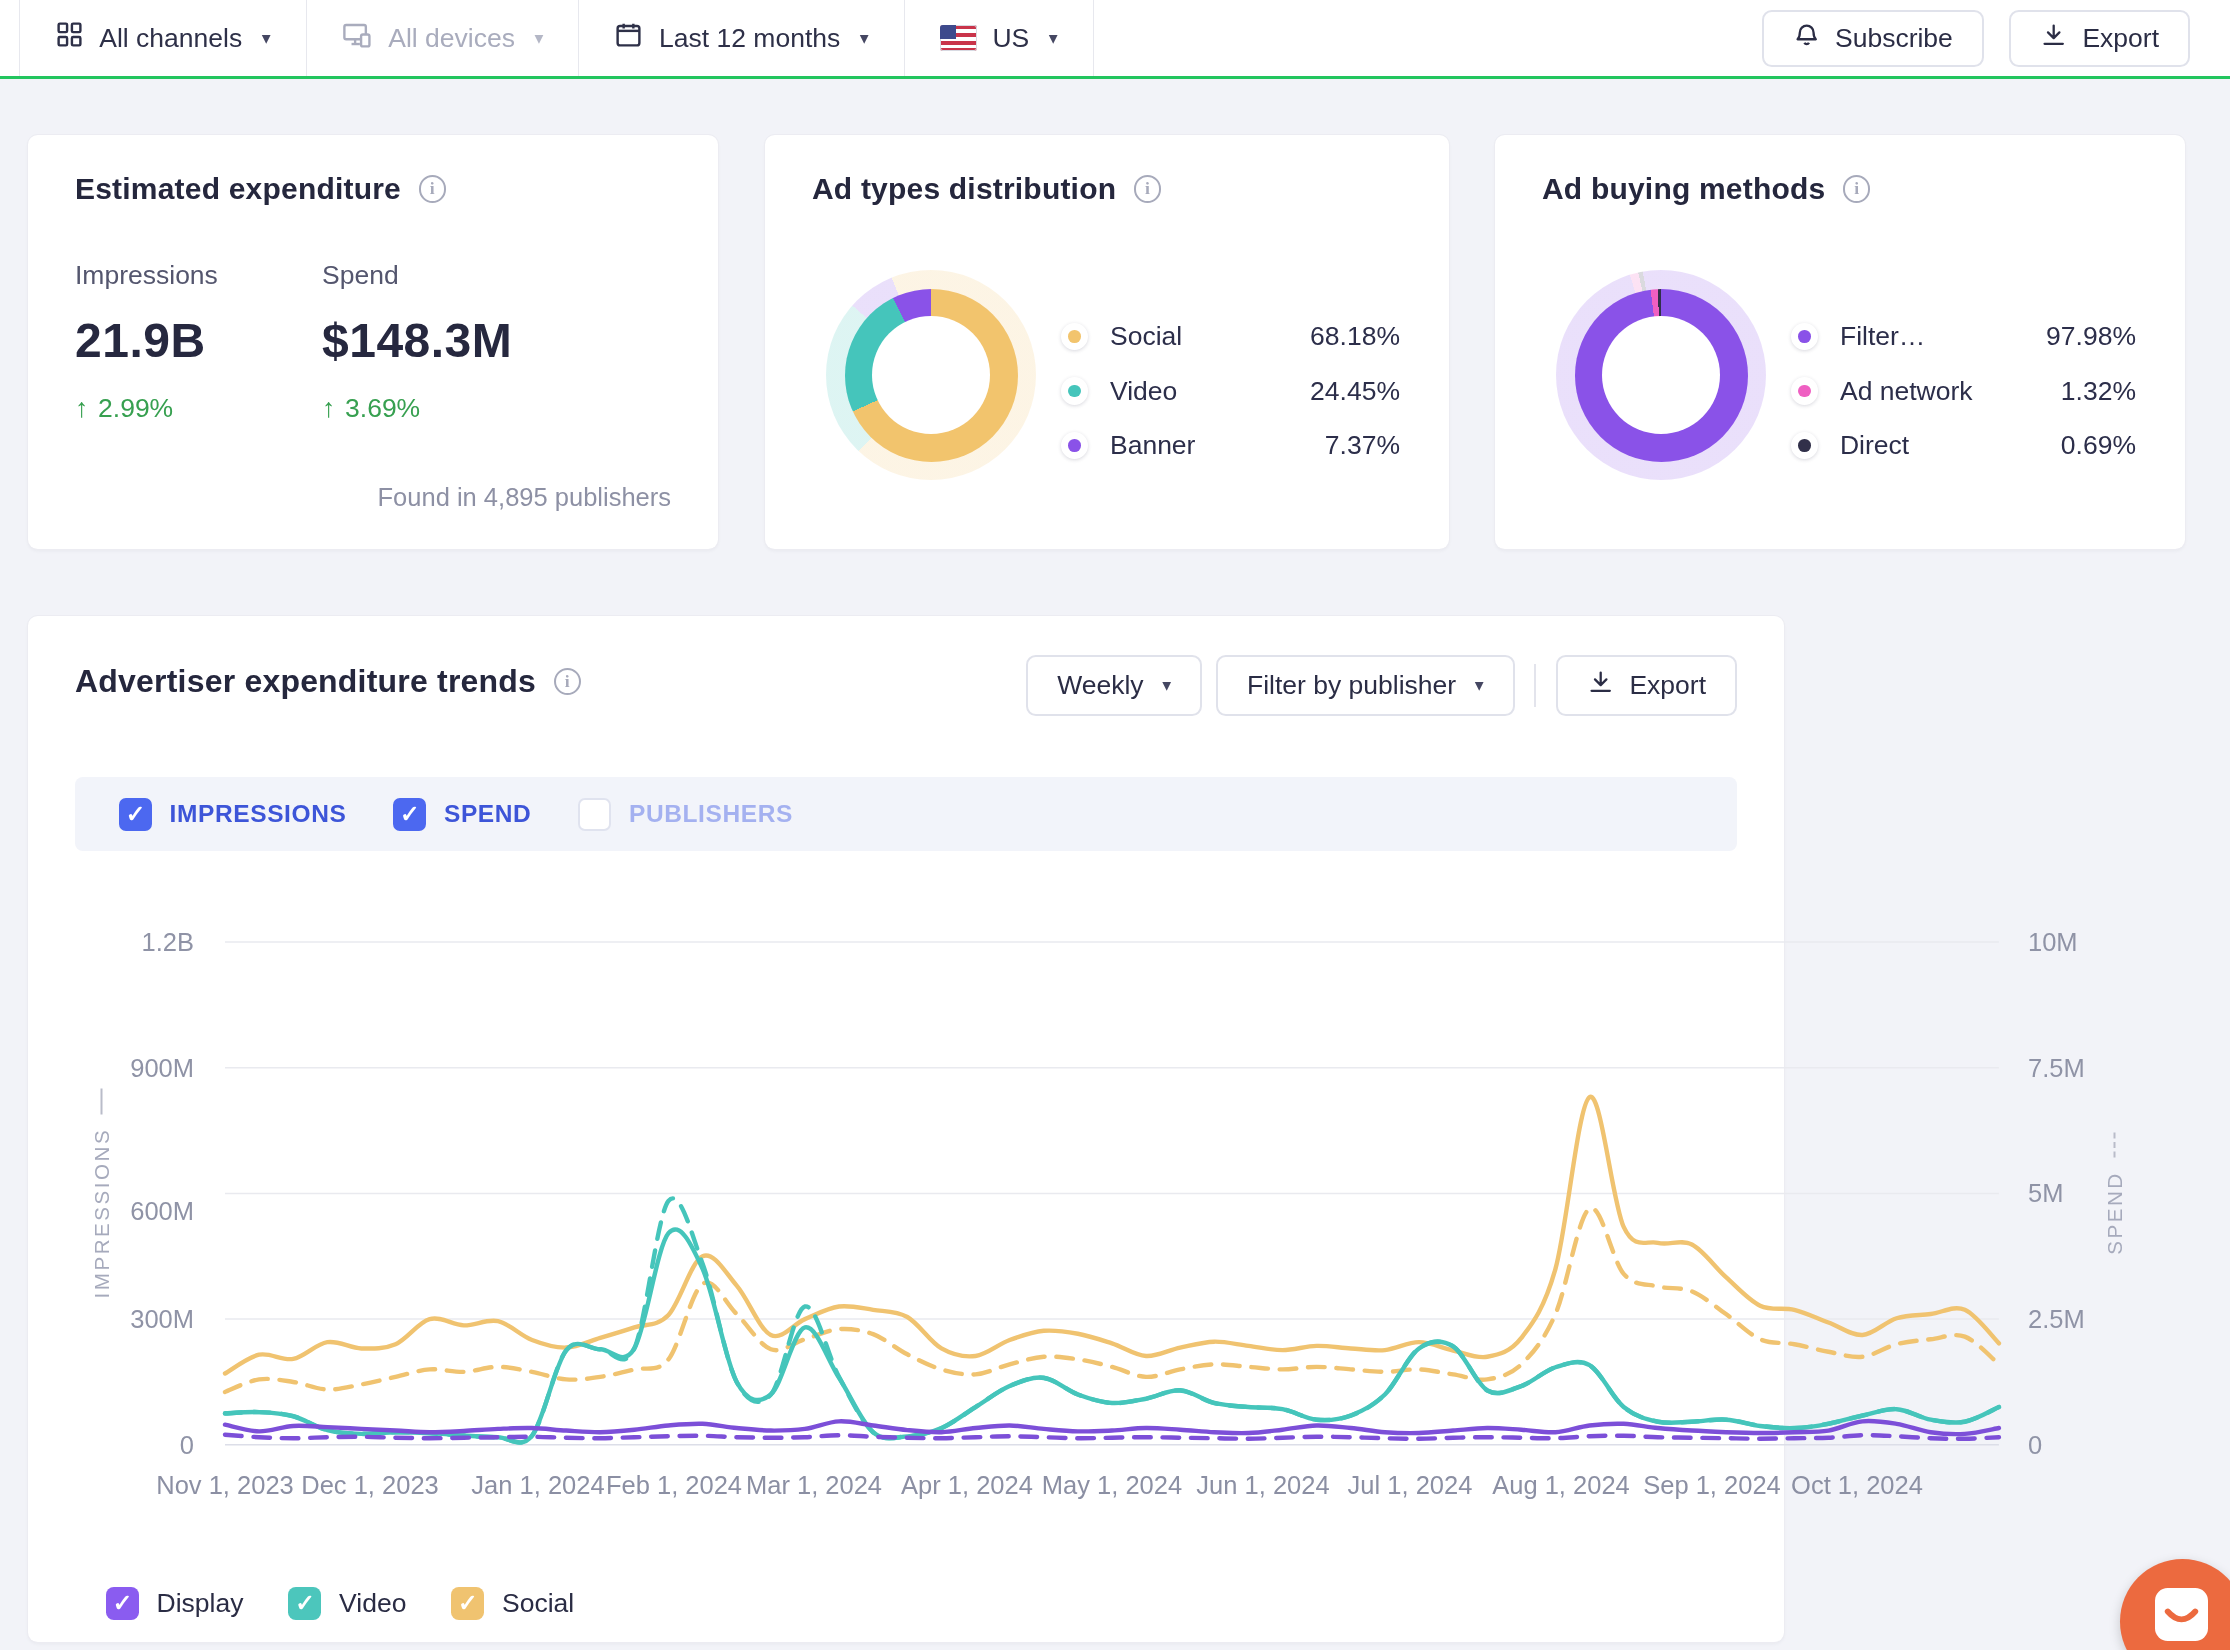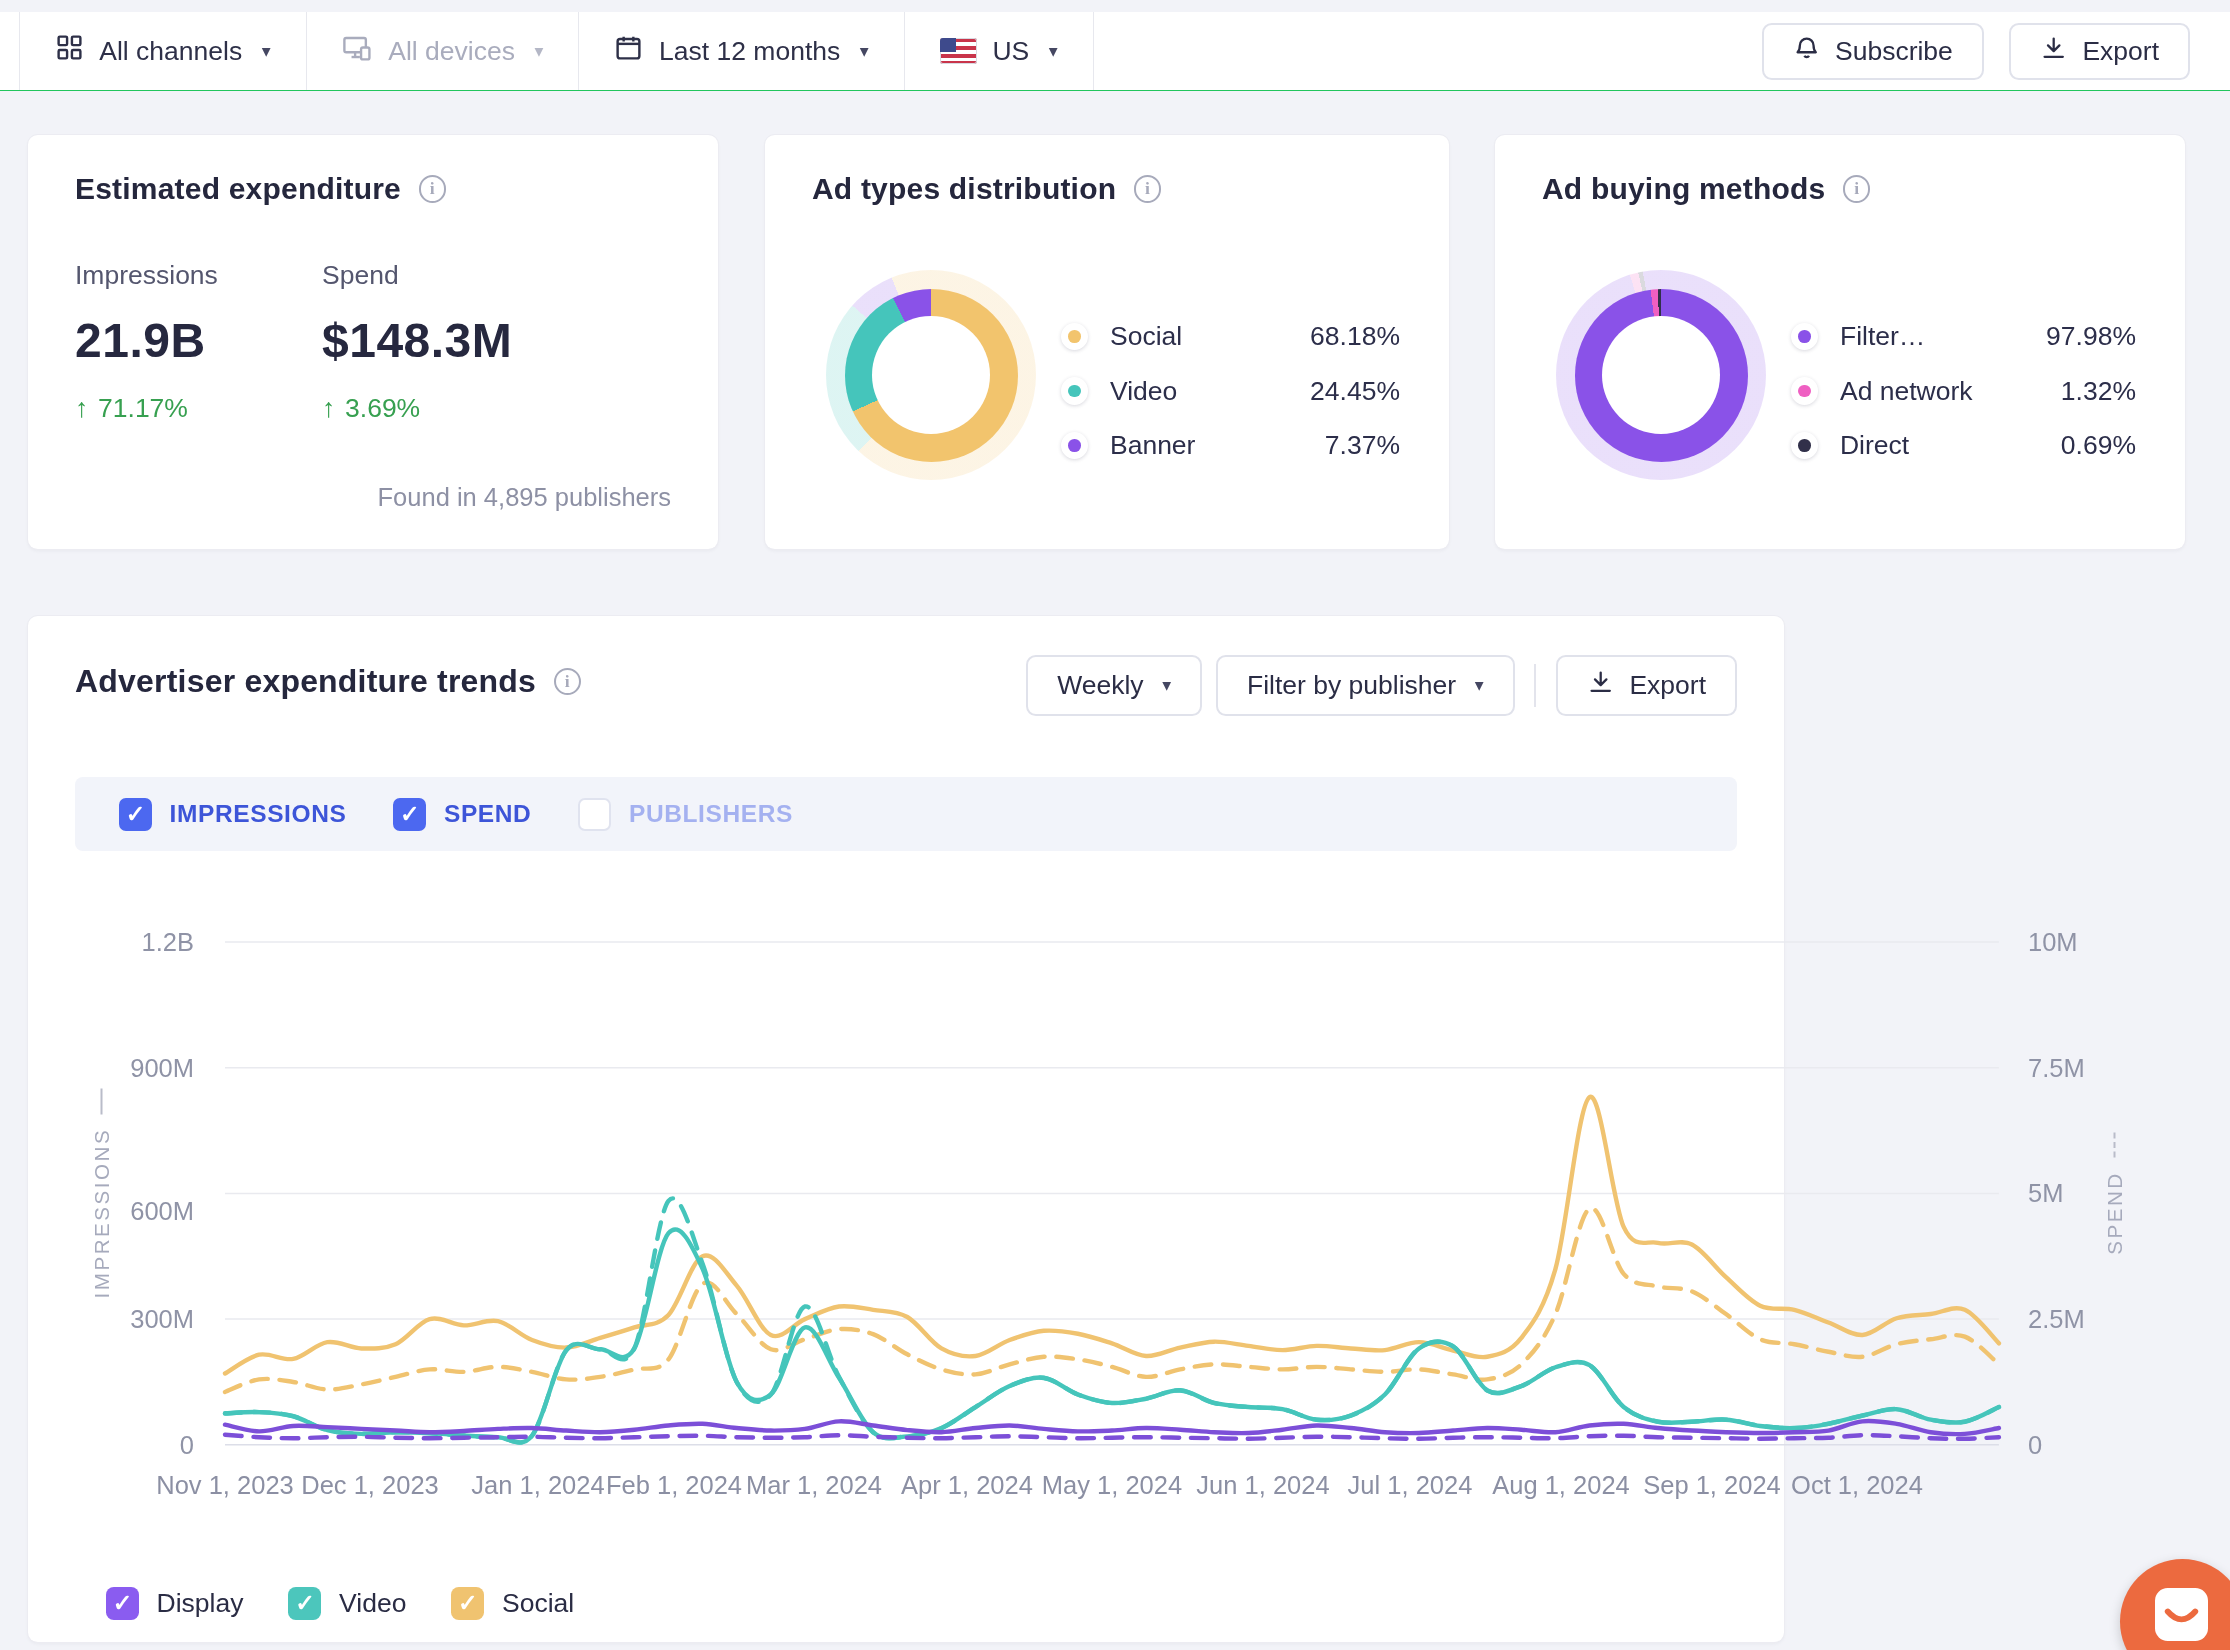--- a/index.html
+++ b/index.html
@@ -1,22 +1,22 @@
 <!DOCTYPE html>
 <html><head>
 <meta charset="utf-8">
 <style>
   * { margin:0; padding:0; box-sizing:border-box; }
   html,body { background:#f2f3f8; }
   .page { position:relative; width:2231px; height:1651px; overflow:hidden;
           background:#f2f3f8; font-family:"Liberation Sans", sans-serif; color:#2c2e46; }
 
   
-  .topbar { position:absolute; left:0; top:12px; width:100%; height:79px; background:#fff;
-            border-bottom:1px solid #22c55e; display:flex; align-items:stretch; }
+  .topbar { position:absolute; left:0; top:0; width:100%; height:79px; background:#fff;
+            border-bottom:3px solid #22c55e; display:flex; align-items:stretch; }
   .tb-edge { width:19.6px; border-right:1px solid #e7e8ee; }
   .tb-item { display:flex; align-items:center; gap:15.7px; padding:0 35px;
              border-right:1px solid #e7e8ee; font-size:26.5px; color:#2e3048; cursor:pointer; }
   .tb-item.disabled { color:#a9acbd; }
   .caret { font-size:17.6px; color:#454762; margin-left:3.9px; }
   .tb-item.disabled .caret { color:#b4b7c6; }
   .tb-actions { margin-left:auto; display:flex; align-items:center; gap:25.5px; padding-right:41px; }
   .btn { display:flex; align-items:center; gap:14.7px; height:57px; padding:0 29px; background:#fff;
          border:2px solid #e0e2eb; border-radius:9.8px; font-size:26.5px; color:#2b2d45; cursor:pointer; }
   .flag { width:37px; height:25.5px; border-radius:2.9px; overflow:hidden; position:relative; flex:none;
@@ -169,21 +169,21 @@
   <div class="card" id="card-expenditure">
     <div class="card-title">
       <span>Estimated expenditure</span>
       <span class="info-ic">i</span>
     </div>
     <div class="metric" style="left:47px;">
       <div class="m-label">Impressions</div>
       <div class="m-value">21.9B</div>
       <div class="m-change">
         <span>↑</span>
-        <span>71.17%</span>
+        <span>2.99%</span>
       </div>
     </div>
     <div class="metric" style="left:294px;">
       <div class="m-label">Spend</div>
       <div class="m-value">$148.3M</div>
       <div class="m-change">
         <span>↑</span>
         <span>3.69%</span>
       </div>
     </div>

